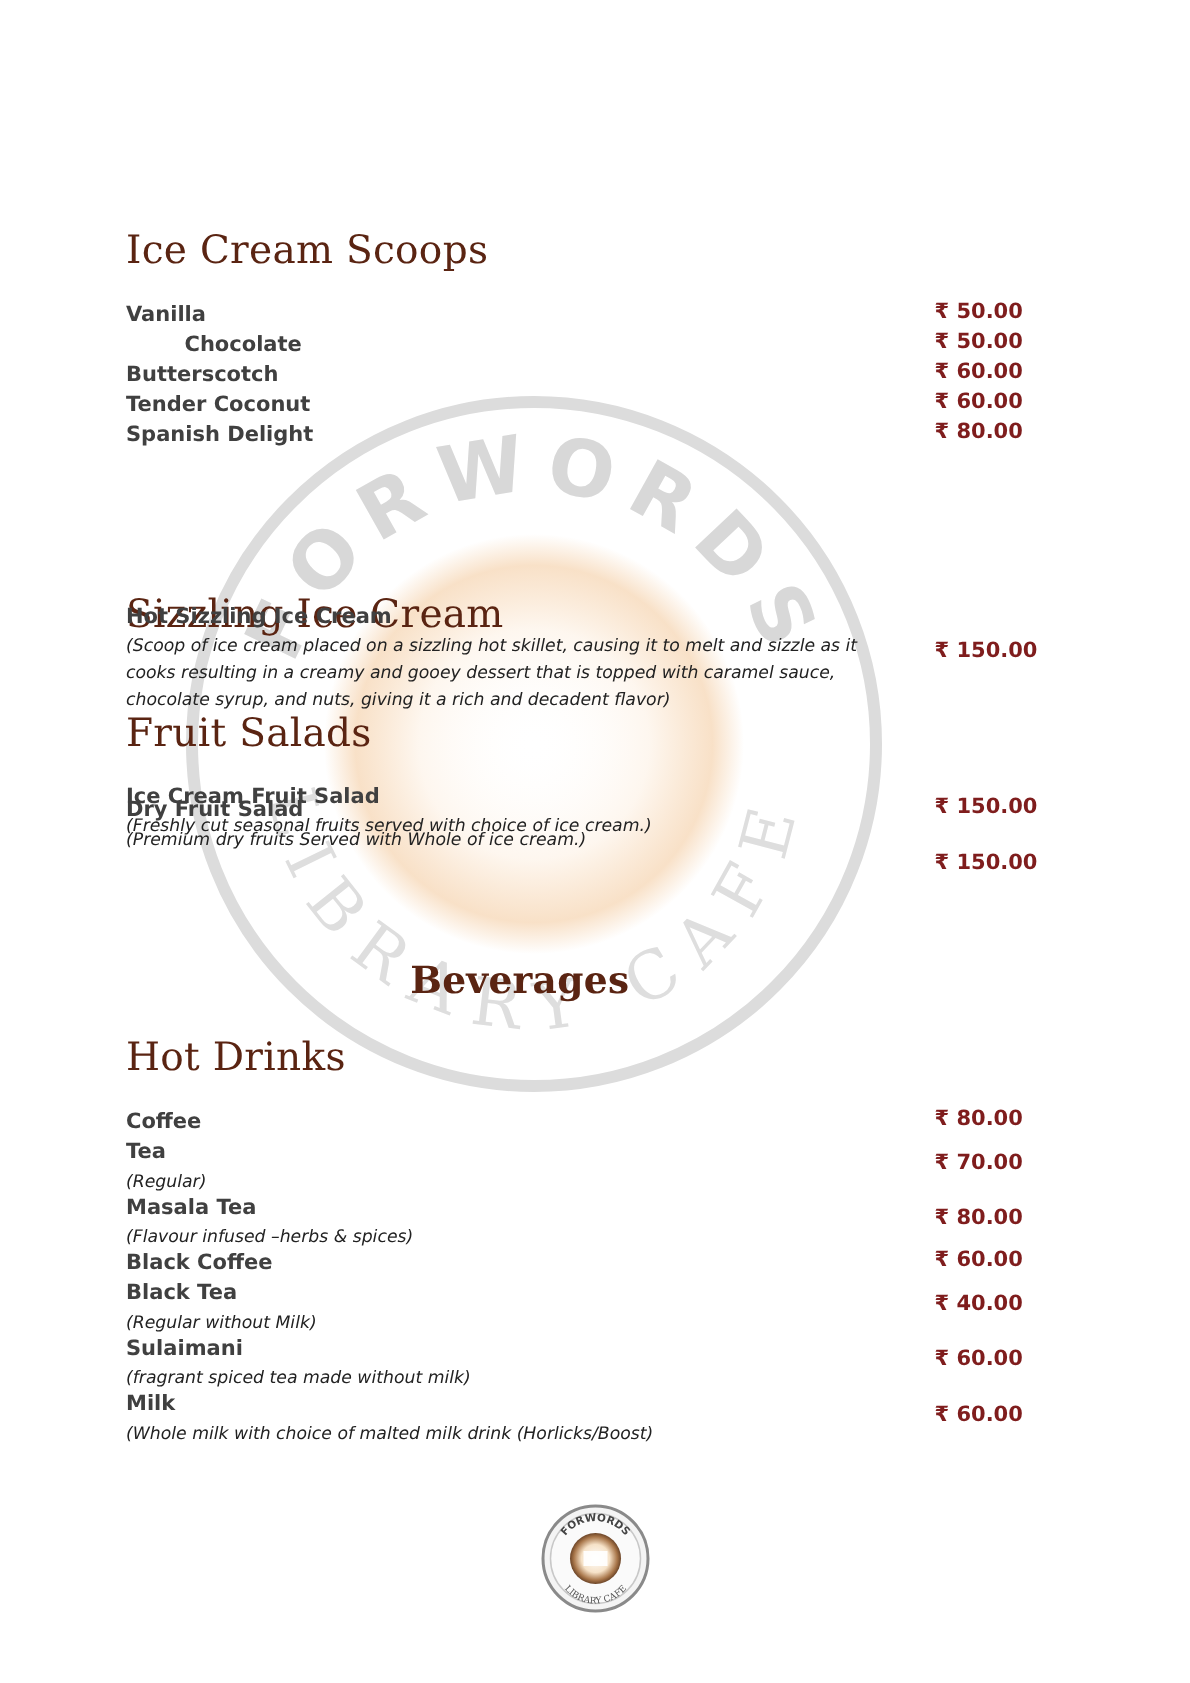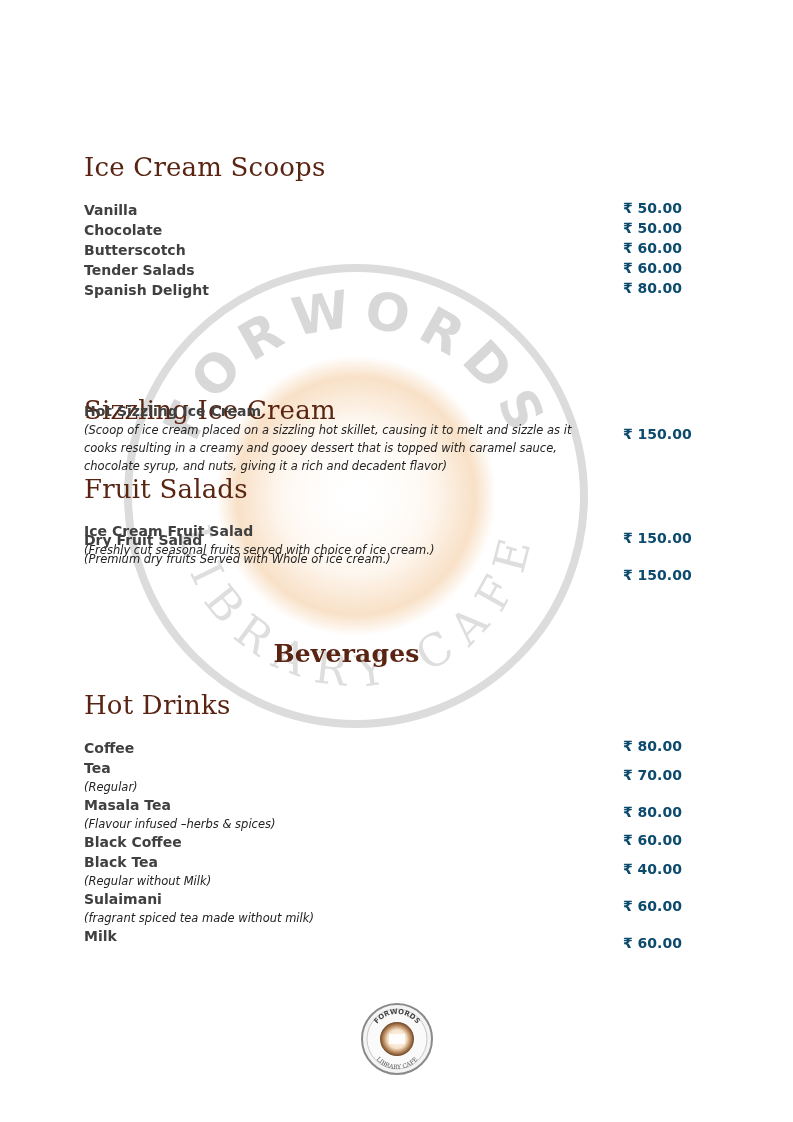--- a/index.html
+++ b/index.html
@@ -4,21 +4,21 @@
 <style>
   html, body { margin:0; padding:0; background:#ffffff; }
   body { width:793px; height:1122px; position:relative; overflow:hidden; font-family:"DejaVu Sans", sans-serif; color:#111; }
   .watermark { position:absolute; left:118px; top:258px; width:476px; height:476px; pointer-events:none; }
   .content { position:absolute; left:0; top:0; width:793px; height:812px; }
   .heading { position:absolute; left:84px; font-family:"DejaVu Serif", serif; color:#5a2412; font-size:26px; line-height:30px; letter-spacing:0.2px; }
   .heading.center { left:0; width:693px; text-align:center; font-weight:bold; font-size:25px; }
   .row { position:absolute; left:84px; width:610px; }
   .name { font-weight:bold; font-size:14px; line-height:20px; color:#404040; }
   .desc { font-style:italic; font-size:11.5px; line-height:18px; color:#222; width:520px; }
-  .price { position:absolute; left:623px; font-family:"DejaVu Sans", sans-serif; font-weight:bold; font-size:14px; color:#0c4a6e; white-space:nowrap; }
+  .price { position:absolute; left:623px; font-family:"DejaVu Sans", sans-serif; font-weight:bold; font-size:14px; color:#7f1d1d; white-space:nowrap; }
   .logo { position:absolute; left:360px; top:1002px; width:74px; height:74px; }
 </style>
 </head>
 <body>
 
 <svg class="watermark" viewBox="0 0 476 476">
   <defs>
     <radialGradient id="glow" cx="50%" cy="50%" r="50%">
       <stop offset="0%" stop-color="#ffffff" stop-opacity="0"></stop>
       <stop offset="55%" stop-color="#fdf1e4" stop-opacity="0.6"></stop>
@@ -38,30 +38,30 @@
   </text>
 </svg>
 
 <div class="content">
 
   <div class="heading" style="top:152px;">Ice Cream Scoops</div>
   <div class="row" style="top:200px;">
       <div class="name">Vanilla</div>
     </div>
   <div class="price" style="top:200px;">₹ 50.00</div>
-  <div class="row" style="top:220px;">
+  <div class="row" style="top:220px;margin-left:39px;">
       <div class="name">Chocolate</div>
     </div>
   <div class="price" style="top:220px;">₹ 50.00</div>
   <div class="row" style="top:240px;">
       <div class="name">Butterscotch</div>
     </div>
   <div class="price" style="top:240px;">₹ 60.00</div>
   <div class="row" style="top:260px;">
-      <div class="name">Tender Salads</div>
+      <div class="name">Tender Coconut</div>
     </div>
   <div class="price" style="top:260px;">₹ 60.00</div>
   <div class="row" style="top:280px;">
       <div class="name">Spanish Delight</div>
     </div>
   <div class="price" style="top:280px;">₹ 80.00</div>
 
   <div class="heading" style="top:353px;margin-top:42px;">Sizzling Ice Cream</div>
   <div class="row" style="top:401px;">
     <div class="name">Hot Sizzling Ice Cream</div>
@@ -113,20 +113,21 @@
   <div class="price" style="top:861px;">₹ 40.00</div>
 
   <div class="row" style="top:889px;">
     <div class="name">Sulaimani</div>
     <div class="desc">(fragrant spiced tea made without milk)</div>
   </div>
   <div class="price" style="top:898px;">₹ 60.00</div>
 
   <div class="row" style="top:926px;">
     <div class="name">Milk</div>
+    <div class="desc">(Whole milk with choice of malted milk drink (Horlicks/Boost)</div>
   </div>
   <div class="price" style="top:935px;">₹ 60.00</div>
 
   <svg class="logo" viewBox="0 0 74 74">
     <defs>
       <radialGradient id="cup" cx="50%" cy="50%" r="50%">
         <stop offset="0%" stop-color="#ffffff"></stop>
         <stop offset="55%" stop-color="#f6e2c8"></stop>
         <stop offset="85%" stop-color="#a8764a"></stop>
         <stop offset="100%" stop-color="#6b4427"></stop>

